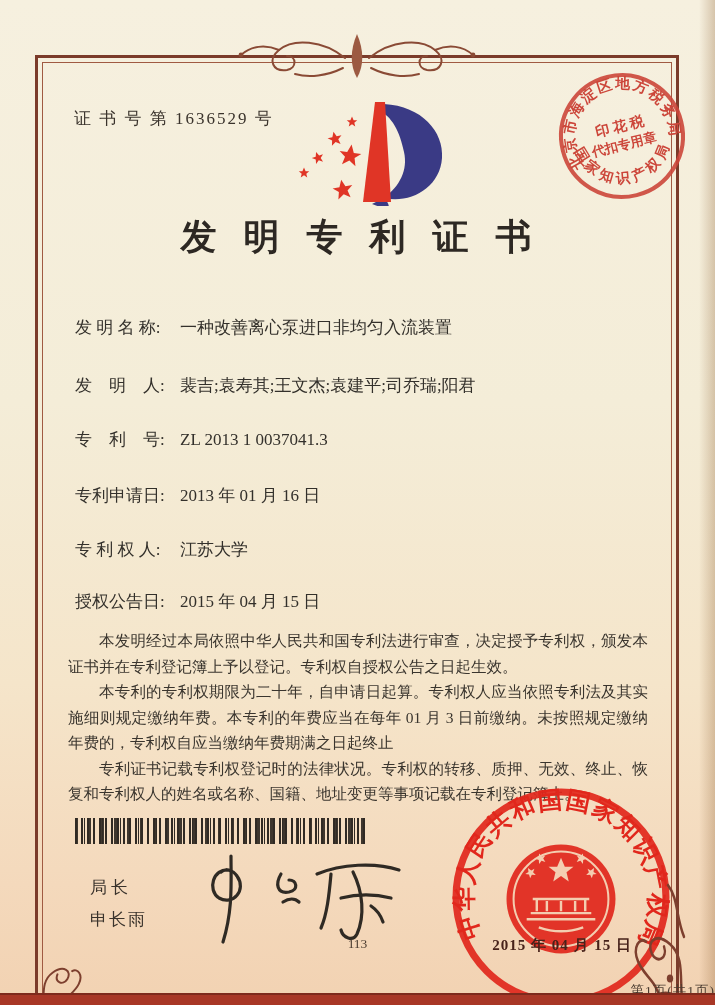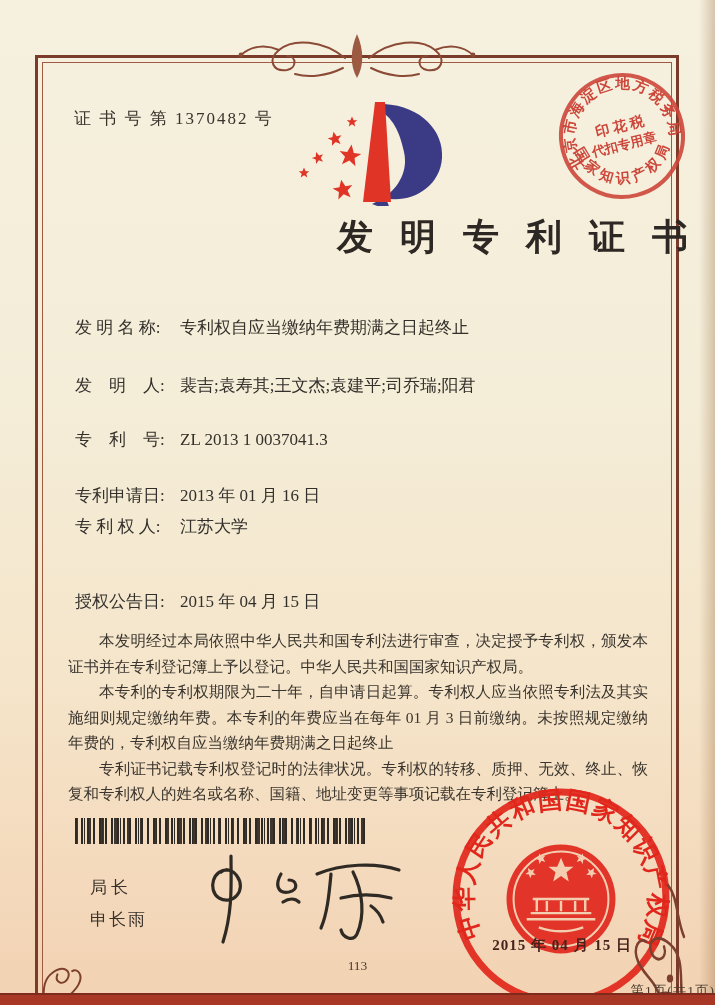--- a/index.html
+++ b/index.html
@@ -17,21 +17,21 @@
                border:3px solid #7b3b2a;border-bottom:none;}
   .frame-inner{position:absolute;left:42px;top:62px;right:43px;bottom:-6px;
                border:1px solid #a05a42;border-bottom:none;}
   .edge-shade{position:absolute;right:0;top:0;width:16px;height:100%;
               background:linear-gradient(90deg,rgba(150,105,60,0),rgba(140,95,50,.30));}
   .bottom-band{position:absolute;left:0;right:0;bottom:0;height:10px;
                background:#a83726;border-top:2px solid #7e2a1c;}
 
   .cert-no{left:74px;top:107px;font-size:17px;letter-spacing:2px;color:#3a332c;}
 
-  .cert-title{left:4px;right:0;top:213px;text-align:right;font-size:36px;font-weight:bold;
+  .cert-title{left:4px;right:0;top:213px;text-align:center;font-size:36px;font-weight:bold;
               letter-spacing:27px;padding-left:20px;color:#2d2823;}
 
   .field-row{left:75px;font-size:17px;white-space:nowrap;color:#33302b;}
   .field-label{display:inline-block;width:102px;}
   .field-value{margin-left:3px;}
 
   .body-text{left:68px;width:580px;top:628px;font-size:15.5px;line-height:25.5px;
              text-align:justify;color:#3a352e;}
   .body-text p{margin:0;text-indent:2em;}
 
@@ -40,21 +40,21 @@
       repeating-linear-gradient(90deg,#15120f 0 2px,rgba(0,0,0,0) 2px 6px),
       repeating-linear-gradient(90deg,#15120f 0 1px,rgba(0,0,0,0) 1px 9px),
       repeating-linear-gradient(90deg,#25201a 0 3px,rgba(0,0,0,0) 3px 13px);}
 
   .sig-title{left:90px;top:876px;font-size:17px;color:#3a332c;letter-spacing:4px;}
   .sig-name{left:90px;top:908px;font-size:17px;color:#3a332c;letter-spacing:2px;}
 
   .seal-date{left:462px;top:936px;width:200px;text-align:center;font-size:15px;
              font-weight:bold;color:#47221a;letter-spacing:1px;z-index:6;}
 
-  .pg-num{left:0;right:0;top:958px;text-align:center;font-size:13.5px;color:#4a3c30;}
+  .pg-num{left:0;right:0;top:936px;text-align:center;font-size:13.5px;color:#4a3c30;}
   .pg-info{left:0;right:0;top:982px;text-align:right;font-size:13.5px;color:#4a3c30;letter-spacing:1px;}
 </style>
 </head>
 <body>
 
 <div class="page">
 
   <svg id="wavesvg" width="715" height="1005" viewBox="0 0 715 1005">
     <defs>
       <path id="wavepath" d="M0 0 q6 -4 12 0 t12 0 t12 0 t12 0 t12 0 t12 0 t12 0 t12 0 t12 0 t12 0 t12 0 t12 0 t12 0 t12 0 t12 0 t12 0 t12 0 t12 0 t12 0 t12 0 t12 0 t12 0 t12 0 t12 0 t12 0 t12 0 t12 0 t12 0 t12 0 t12 0 t12 0 t12 0 t12 0 t12 0 t12 0 t12 0 t12 0 t12 0 t12 0 t12 0 t12 0 t12 0 t12 0 t12 0 t12 0 t12 0 t12 0 t12 0 t12 0 t12 0 t12 0 t12 0 t12 0 t12 0 t12 0 t12 0 t12 0 t12 0 t12 0 t12 0 t12 0"></path>
@@ -150,21 +150,21 @@
         <path d="M118,34 C96,16 66,14 52,26 C40,36 46,48 60,46 C70,44 70,32 60,32"></path>
         <path d="M52,26 C38,20 24,22 14,31"></path>
         <path d="M116,44 C100,52 82,54 68,50"></path>
       </g>
     </g>
     <path d="M130,10 C123,26 123,42 130,54 C137,42 137,26 130,10" fill="#9c5a42"></path>
     <circle cx="14" cy="31" r="2.4" fill="#8a4a35"></circle>
     <circle cx="246" cy="31" r="2.4" fill="#8a4a35"></circle>
   </svg>
 
-  <div class="abs cert-no">证 书 号 第 1370482 号</div>
+  <div class="abs cert-no">证 书 号 第 1636529 号</div>
 
   <svg class="abs" style="left:288px;top:98px;" width="160" height="108" viewBox="0 0 160 108">
     <defs>
       <path id="st" d="M0,-10 L2.9,-3.1 L9.5,-3.1 L4.2,1.2 L5.9,8.1 L0,4 L-5.9,8.1 L-4.2,1.2 L-9.5,-3.1 L-2.9,-3.1 Z"></path>
     </defs>
     <path d="M96,6 C134,8 156,34 154,60 C152,90 122,106 96,100 C112,88 120,72 116,54 C112,34 104,18 90,12 Z" fill="#3a3a85"></path>
     <path d="M96,100 C100,104 102,108 100,112 L84,106 Z" fill="#3a3a85"></path>
     <polygon points="87,4 97,4 103,104 75,104" fill="#e03526"></polygon>
     <g fill="#e03526">
       <use href="#st" transform="translate(64,24) scale(0.55)"></use>
@@ -188,40 +188,40 @@
     <text font-size="14" fill="#cc463a" font-weight="bold" letter-spacing="4">
       <textPath href="#taxBot" startOffset="6">国家知识产权局</textPath>
     </text>
     <text x="65" y="60" text-anchor="middle" font-size="14" fill="#cc463a" font-weight="bold">印 花 税</text>
     <text x="65" y="78" text-anchor="middle" font-size="13" fill="#cc463a" font-weight="bold">代扣专用章</text>
   </svg>
 
   <div class="abs cert-title">发明专利证书</div>
 
   <div class="abs field-row" style="top:316px;">
-    <span class="field-label">发 明 名 称:</span><span class="field-value">专利权自应当缴纳年费期满之日起终止</span>
+    <span class="field-label">发 明 名 称:</span><span class="field-value">一种改善离心泵进口非均匀入流装置</span>
   </div>
   <div class="abs field-row" style="top:374px;">
     <span class="field-label">发　明　人:</span><span class="field-value">裴吉;袁寿其;王文杰;袁建平;司乔瑞;阳君</span>
   </div>
   <div class="abs field-row" style="top:428px;">
     <span class="field-label">专　利　号:</span><span class="field-value">ZL 2013 1 0037041.3</span>
   </div>
   <div class="abs field-row" style="top:484px;">
     <span class="field-label">专利申请日:</span><span class="field-value">2013 年 01 月 16 日</span>
   </div>
-  <div class="abs field-row" style="top:515px;">
+  <div class="abs field-row" style="top:538px;">
     <span class="field-label">专 利 权 人:</span><span class="field-value">江苏大学</span>
   </div>
   <div class="abs field-row" style="top:590px;">
     <span class="field-label">授权公告日:</span><span class="field-value">2015 年 04 月 15 日</span>
   </div>
 
   <div class="abs body-text">
-    <p>本发明经过本局依照中华人民共和国专利法进行审查，决定授予专利权，颁发本证书并在专利登记簿上予以登记。中华人民共和国国家知识产权局。</p>
+    <p>本发明经过本局依照中华人民共和国专利法进行审查，决定授予专利权，颁发本证书并在专利登记簿上予以登记。专利权自授权公告之日起生效。</p>
     <p>本专利的专利权期限为二十年，自申请日起算。专利权人应当依照专利法及其实施细则规定缴纳年费。本专利的年费应当在每年 01 月 3 日前缴纳。未按照规定缴纳年费的，专利权自应当缴纳年费期满之日起终止</p>
     <p>专利证书记载专利权登记时的法律状况。专利权的转移、质押、无效、终止、恢复和专利权人的姓名或名称、国籍、地址变更等事项记载在专利登记簿上。</p>
   </div>
 
   <div class="abs barcode"></div>
 
   <div class="abs sig-title">局长</div>
   <div class="abs sig-name">申长雨</div>
 
   <svg class="abs" style="left:195px;top:848px;" width="220" height="100" viewBox="0 0 220 100">

